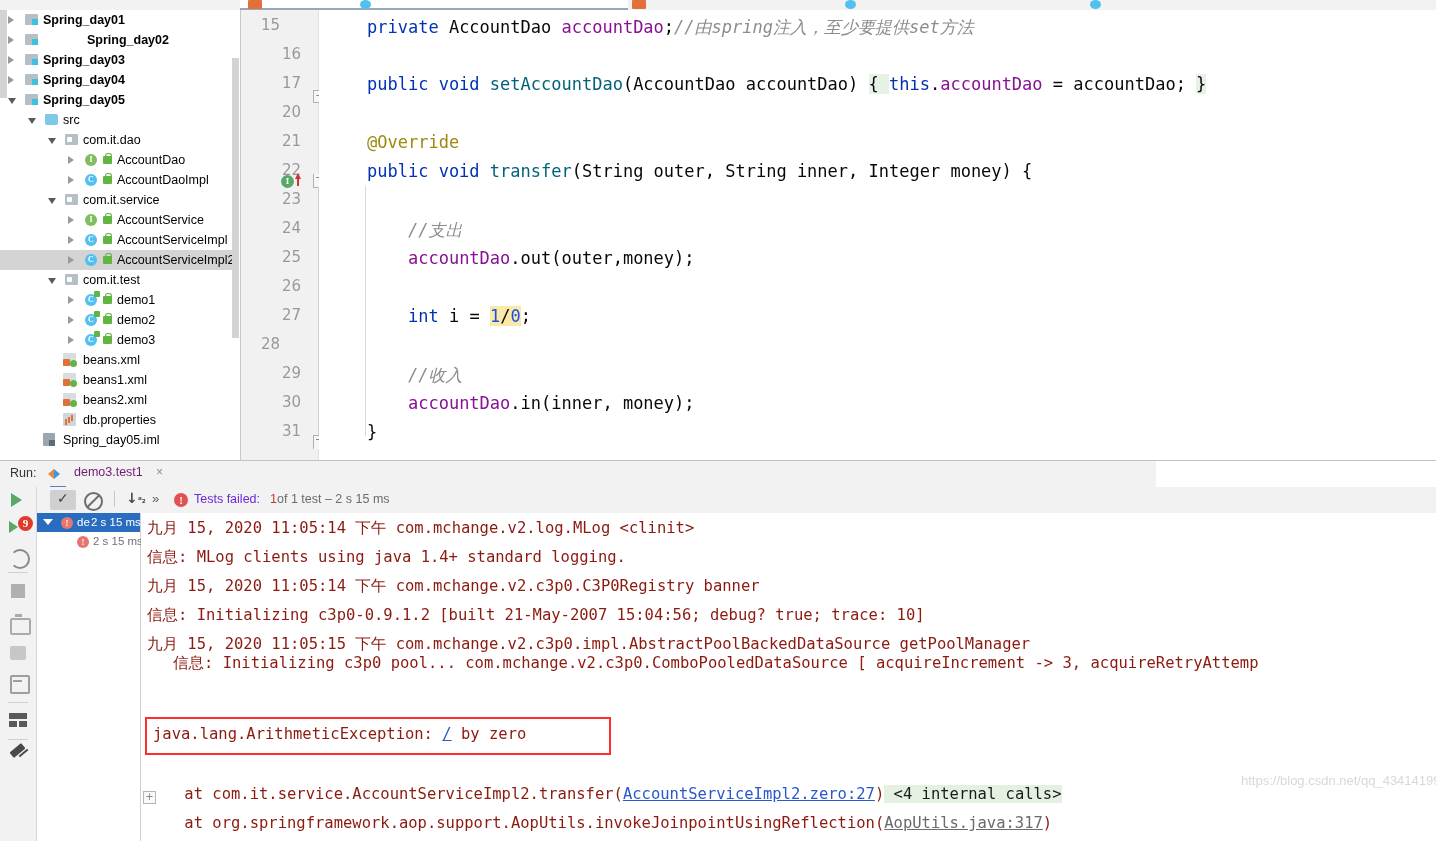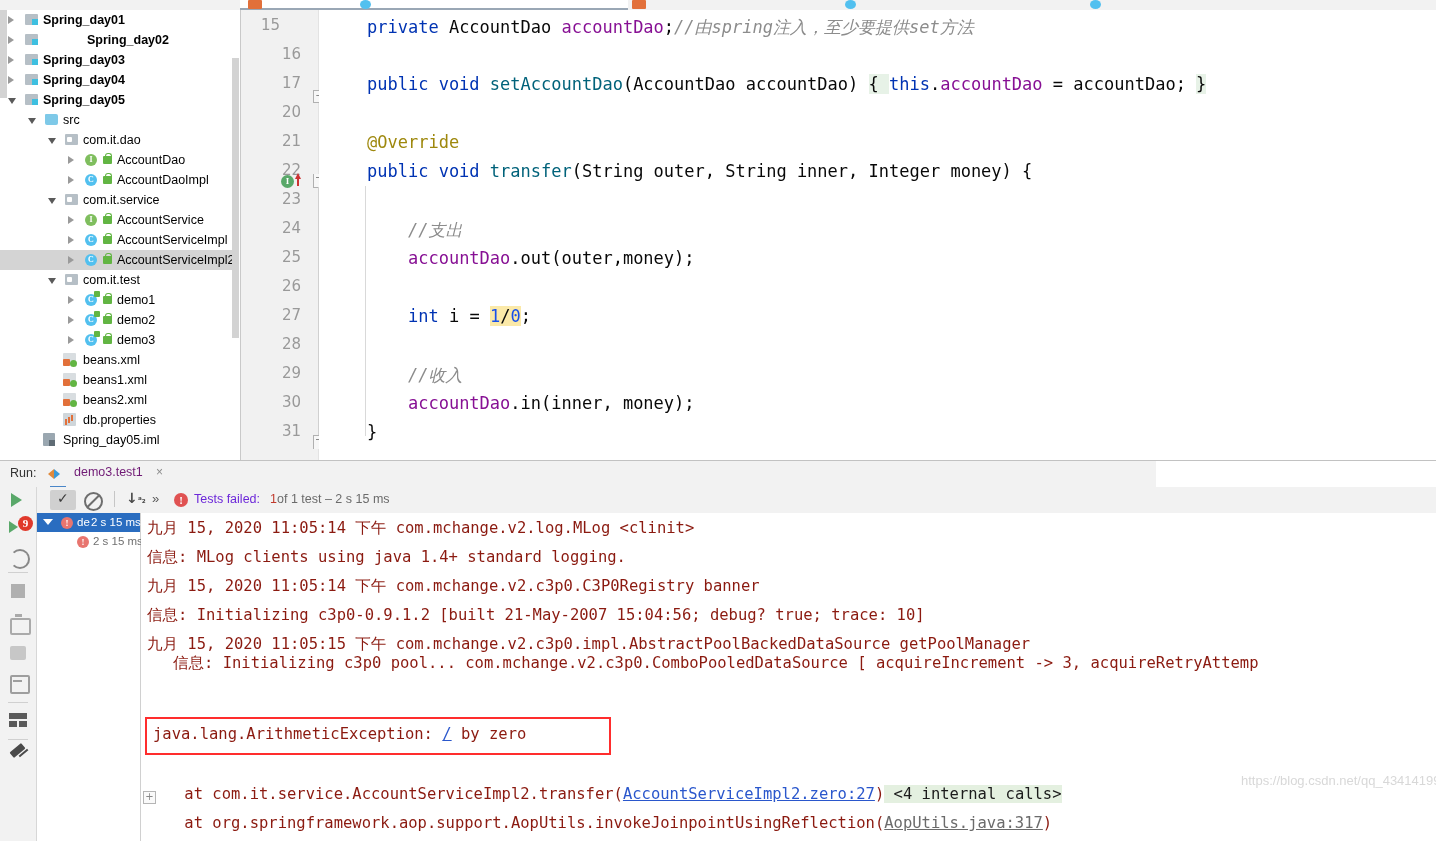--- a/index.html
+++ b/index.html
@@ -264,21 +264,21 @@
         <div class="lnum" style="top: 35px; left: 20px; width: 40px; text-align: right;">16</div>
         <div class="lnum" style="top: 64px; left: 20px; width: 40px; text-align: right;">17</div>
         <div class="lnum" style="top: 93px; left: 20px; width: 40px; text-align: right;">20</div>
         <div class="lnum" style="top: 122px; left: 20px; width: 40px; text-align: right;">21</div>
         <div class="lnum" style="top: 151px; left: 20px; width: 40px; text-align: right;">22</div>
         <div class="lnum" style="top: 180px; left: 20px; width: 40px; text-align: right;">23</div>
         <div class="lnum" style="top: 209px; left: 20px; width: 40px; text-align: right;">24</div>
         <div class="lnum" style="top: 238px; left: 20px; width: 40px; text-align: right;">25</div>
         <div class="lnum" style="top: 267px; left: 20px; width: 40px; text-align: right;">26</div>
         <div class="lnum" style="top: 296px; left: 20px; width: 40px; text-align: right;">27</div>
-        <div class="lnum" style="top: 325px; left: 20px; width: 40px; text-align: right;">28</div>
+        <div class="lnum" style="top: 325px; left: 20px; width: 40px; text-align: left;">28</div>
         <div class="lnum" style="top: 354px; left: 20px; width: 40px; text-align: right;">29</div>
         <div class="lnum" style="top: 383px; left: 20px; width: 40px; text-align: right;">30</div>
         <div class="lnum" style="top: 412px; left: 20px; width: 40px; text-align: right;">31</div>
       </div>
 
     <div class="foldmark" style="left:72px;top:80px;">+</div>
     <div class="foldend" style="left:72px;top:164px;"></div>
     <div class="foldline" style="left:77px;top:177px;height:248px;"></div>
     <div class="foldend" style="left:72px;top:425px;border:1px solid #b0b0b0;border-bottom:none;"></div>
 

